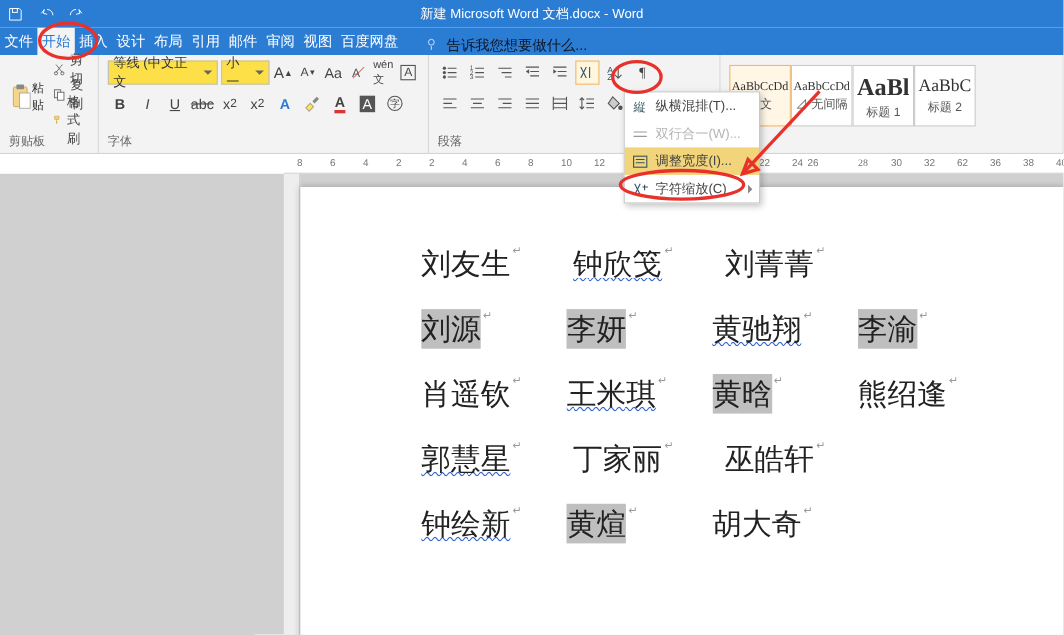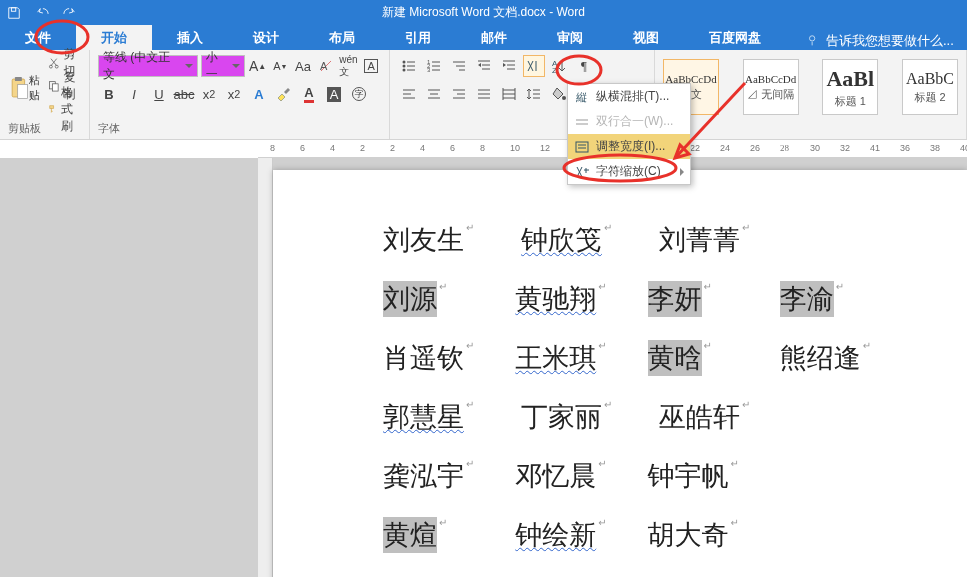--- a/index.html
+++ b/index.html
@@ -6,50 +6,50 @@
 body{width:967px;height:577px;background:#fff;overflow:hidden;position:relative;font-size:12px;color:#333;}
 
 
 .titlebar{height:25px;background:linear-gradient(#2b7cd3,#2b7cd3);color:#fff;text-align:center;line-height:25px;font-size:12px;position:relative;}
 .qat{position:absolute;left:0;top:0;height:25px;display:flex;align-items:center;}
 .qat-item{width:28px;height:25px;display:flex;align-items:center;justify-content:center;color:#fff;}
 .qat-icon{width:14px;height:14px;fill:#fff;stroke:#fff;}
 
 
 .tabs{height:25px;background:#2b7cd3;display:flex;align-items:flex-end;color:#fff;font-size:13px;}
-.tab{padding:0 25px;height:25px;line-height:25px;cursor:pointer;font-weight:bold;}
+.tab{padding:0 4px;height:25px;line-height:25px;cursor:pointer;}
 .tab.active{background:#f3f3f3;color:#2b7cd3;}
-.tellme{display:flex;align-items:center;margin-left:20px;color:#ffffff;}
+.tellme{display:flex;align-items:center;margin-left:20px;color:#0f172a;}
 .tellme svg{width:14px;height:14px;margin-right:6px;fill:#cfe3f7;}
 
 
 .ribbon{height:90px;background:#f3f3f3;border-bottom:1px solid #d4d4d4;display:flex;}
 .group{border-right:1px solid #d9d9d9;padding:3px 8px 0;display:flex;flex-direction:column;justify-content:space-between;}
 .group-label{text-align:left;color:#666;font-size:11px;margin:2px 0 3px;}
 .group-body{display:flex;flex:1;}
 
 .clipboard-left{width:36px;display:flex;flex-direction:row;align-items:center;justify-content:flex-start;padding-top:4px;}
 .paste-icon{width:30px;height:34px;}
 .clipboard-right{display:flex;flex-direction:column;justify-content:flex-start;gap:3px;margin-left:4px;}
 .cb-item{display:flex;align-items:center;height:20px;font-size:12px;color:#444;}
 .cb-item svg{width:16px;height:16px;margin-right:4px;}
 
 
 .font-body{display:flex;flex-direction:column;gap:6px;padding-top:2px;}
 .row{display:flex;align-items:center;gap:3px;}
-.combo{height:22px;border:1px solid #c0c0c0;background:#d946ef;display:flex;align-items:center;padding:0 4px;font-size:12px;color:#333;}
+.combo{height:22px;border:1px solid #c0c0c0;background:#fde047;display:flex;align-items:center;padding:0 4px;font-size:12px;color:#333;}
 .combo .arrow{margin-left:4px;border-left:4px solid transparent;border-right:4px solid transparent;border-top:4px solid #666;}
 .btn{width:22px;height:22px;display:flex;align-items:center;justify-content:center;color:#444;font-size:13px;cursor:pointer;}
 .btn svg{width:16px;height:16px;}
 
 
 .para-body{display:flex;flex-direction:column;gap:6px;padding-top:2px;}
 
 
-.styles-body{display:flex;align-items:center;gap:20px;padding-top:2px;justify-content:space-between;}
+.styles-body{display:flex;align-items:center;gap:0;padding-top:2px;}
 .style-card{width:56px;height:56px;border:1px solid #c9c9c9;background:#fff;display:flex;flex-direction:column;align-items:center;justify-content:center;font-size:10px;color:#555;overflow:hidden;}
 .style-card.sel{border:1px solid #f2b767;background:#fff6e5;}
 .style-prev{font-family:"SimSun";color:#333;}
 .sp-normal{font-size:11px;}
 .sp-h1{font-size:22px;font-weight:bold;}
 .sp-h2{font-size:16px;}
 .style-name{margin-top:2px;font-size:11px;}
 
 
 .ruler{height:18px;background:#fff;border-bottom:1px solid #d0d0d0;position:relative;margin-left:258px;display:flex;align-items:flex-end;font-size:9px;color:#777;overflow:hidden;}
@@ -342,20 +342,21 @@
           </div>
         <div class="btn">
             <svg viewBox="0 0 16 16">
               <rect x="2" y="2" width="12" height="12" fill="none" stroke="#555"></rect>
               <line x1="2" y1="8" x2="14" y2="8" stroke="#555"></line>
               <line x1="8" y1="2" x2="8" y2="14" stroke="#555"></line>
             </svg>
           </div>
       </div>
     </div>
+    <div class="group-label">段落</div>
   </div>
 
   <div class="group" style="flex:1">
     <div class="styles-body group-body" id="styles-target">
         <div class="style-card sel">
           <div class="style-prev sp-normal">AaBbCcDd</div>
           <div class="style-name">正文</div>
         </div>
         <div class="style-card">
           <div class="style-prev sp-normal">AaBbCcDd</div>
@@ -385,65 +386,59 @@
     <span class="num" style="left: 192px;">6</span>
     <span class="num" style="left: 222px;">8</span>
     <span class="num" style="left: 252px;">10</span>
     <span class="num" style="left: 282px;">12</span>
     <span class="num" style="left: 312px;">14</span>
     <span class="num" style="left: 342px;">16</span>
     <span class="num" style="left: 372px;">18</span>
     <span class="num" style="left: 402px;">20</span>
     <span class="num" style="left: 432px;">22</span>
     <span class="num" style="left: 462px;">24</span>
-    <span class="num" style="left: 492px;">26</span>
+    <span class="num" style="left: 476px;">26</span>
     <span class="num" style="left: 522px; font-family: Liberation Serif, serif;">28</span>
     <span class="num" style="left: 552px;">30</span>
     <span class="num" style="left: 582px;">32</span>
-    <span class="num" style="left: 612px;">41</span>
+    <span class="num" style="left: 612px;">62</span>
     <span class="num" style="left: 642px;">36</span>
     <span class="num" style="left: 672px;">38</span>
     <span class="num" style="left: 702px;">40</span>
   </div>
 
 <div class="doc-area">
   <div class="vgutter"></div>
   <div class="page">
     <div class="tcontent" id="doc-content">
         <div class="trow">
           <div class="cell"><span class="txt">刘友生</span><span class="sp">↵</span></div>
           <div class="cell"><span class="txt wavy">钟欣䇝</span><span class="sp">↵</span></div>
           <div class="cell"><span class="txt">刘菁菁</span><span class="sp">↵</span></div>
         </div>
         <div class="trow">
           <div class="cell"><span class="txt hl">刘源</span><span class="sp">↵</span></div>
+          <div class="cell"><span class="txt hl">李妍</span><span class="sp">↵</span></div>
           <div class="cell"><span class="txt wavy">黄驰翔</span><span class="sp">↵</span></div>
-          <div class="cell"><span class="txt hl">李妍</span><span class="sp">↵</span></div>
           <div class="cell"><span class="txt hl">李渝</span><span class="sp">↵</span></div>
         </div>
         <div class="trow">
           <div class="cell"><span class="txt">肖遥钦</span><span class="sp">↵</span></div>
           <div class="cell"><span class="txt wavy">王米琪</span><span class="sp">↵</span></div>
           <div class="cell"><span class="txt hl">黄晗</span><span class="sp">↵</span></div>
           <div class="cell"><span class="txt">熊绍逢</span><span class="sp">↵</span></div>
         </div>
         <div class="trow">
           <div class="cell"><span class="txt wavy">郭慧星</span><span class="sp">↵</span></div>
           <div class="cell"><span class="txt">丁家丽</span><span class="sp">↵</span></div>
           <div class="cell"><span class="txt">巫皓轩</span><span class="sp">↵</span></div>
         </div>
         <div class="trow">
-          <div class="cell"><span class="txt">龚泓宇</span><span class="sp">↵</span></div>
-          <div class="cell"><span class="txt">邓忆晨</span><span class="sp">↵</span></div>
-          <div class="cell"><span class="txt">钟宇帆</span><span class="sp">↵</span></div>
-          <div class="cell"></div>
-        </div>
-        <div class="trow">
+          <div class="cell"><span class="txt wavy">钟绘新</span><span class="sp">↵</span></div>
           <div class="cell"><span class="txt hl">黄煊</span><span class="sp">↵</span></div>
-          <div class="cell"><span class="txt wavy">钟绘新</span><span class="sp">↵</span></div>
           <div class="cell"><span class="txt">胡大奇</span><span class="sp">↵</span></div>
           <div class="cell"></div>
         </div>
       </div>
   </div>
 </div>
 
 <div class="dropdown" id="dropdown">
     <div class="dd-item">
       <svg class="dd-ico" viewBox="0 0 16 16">

